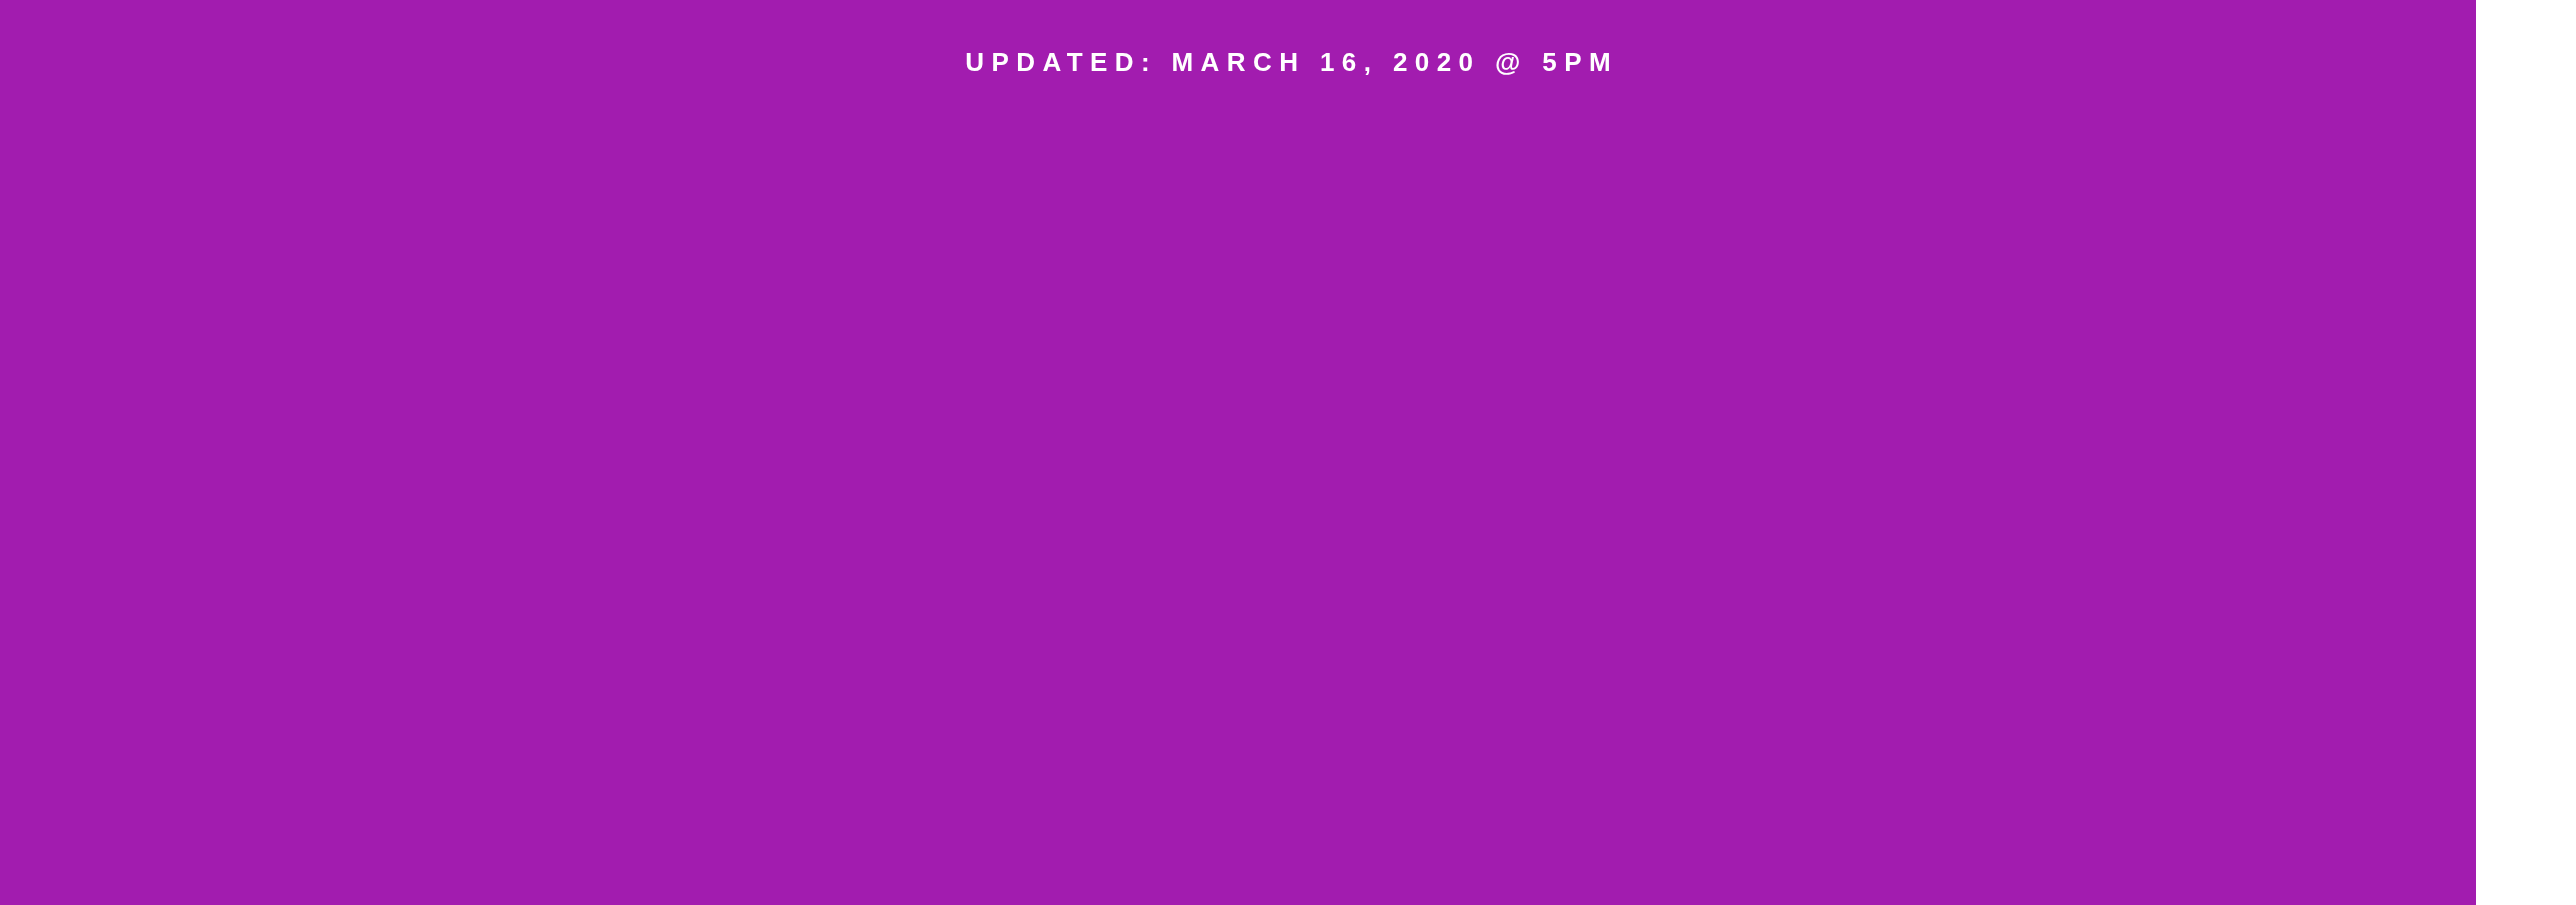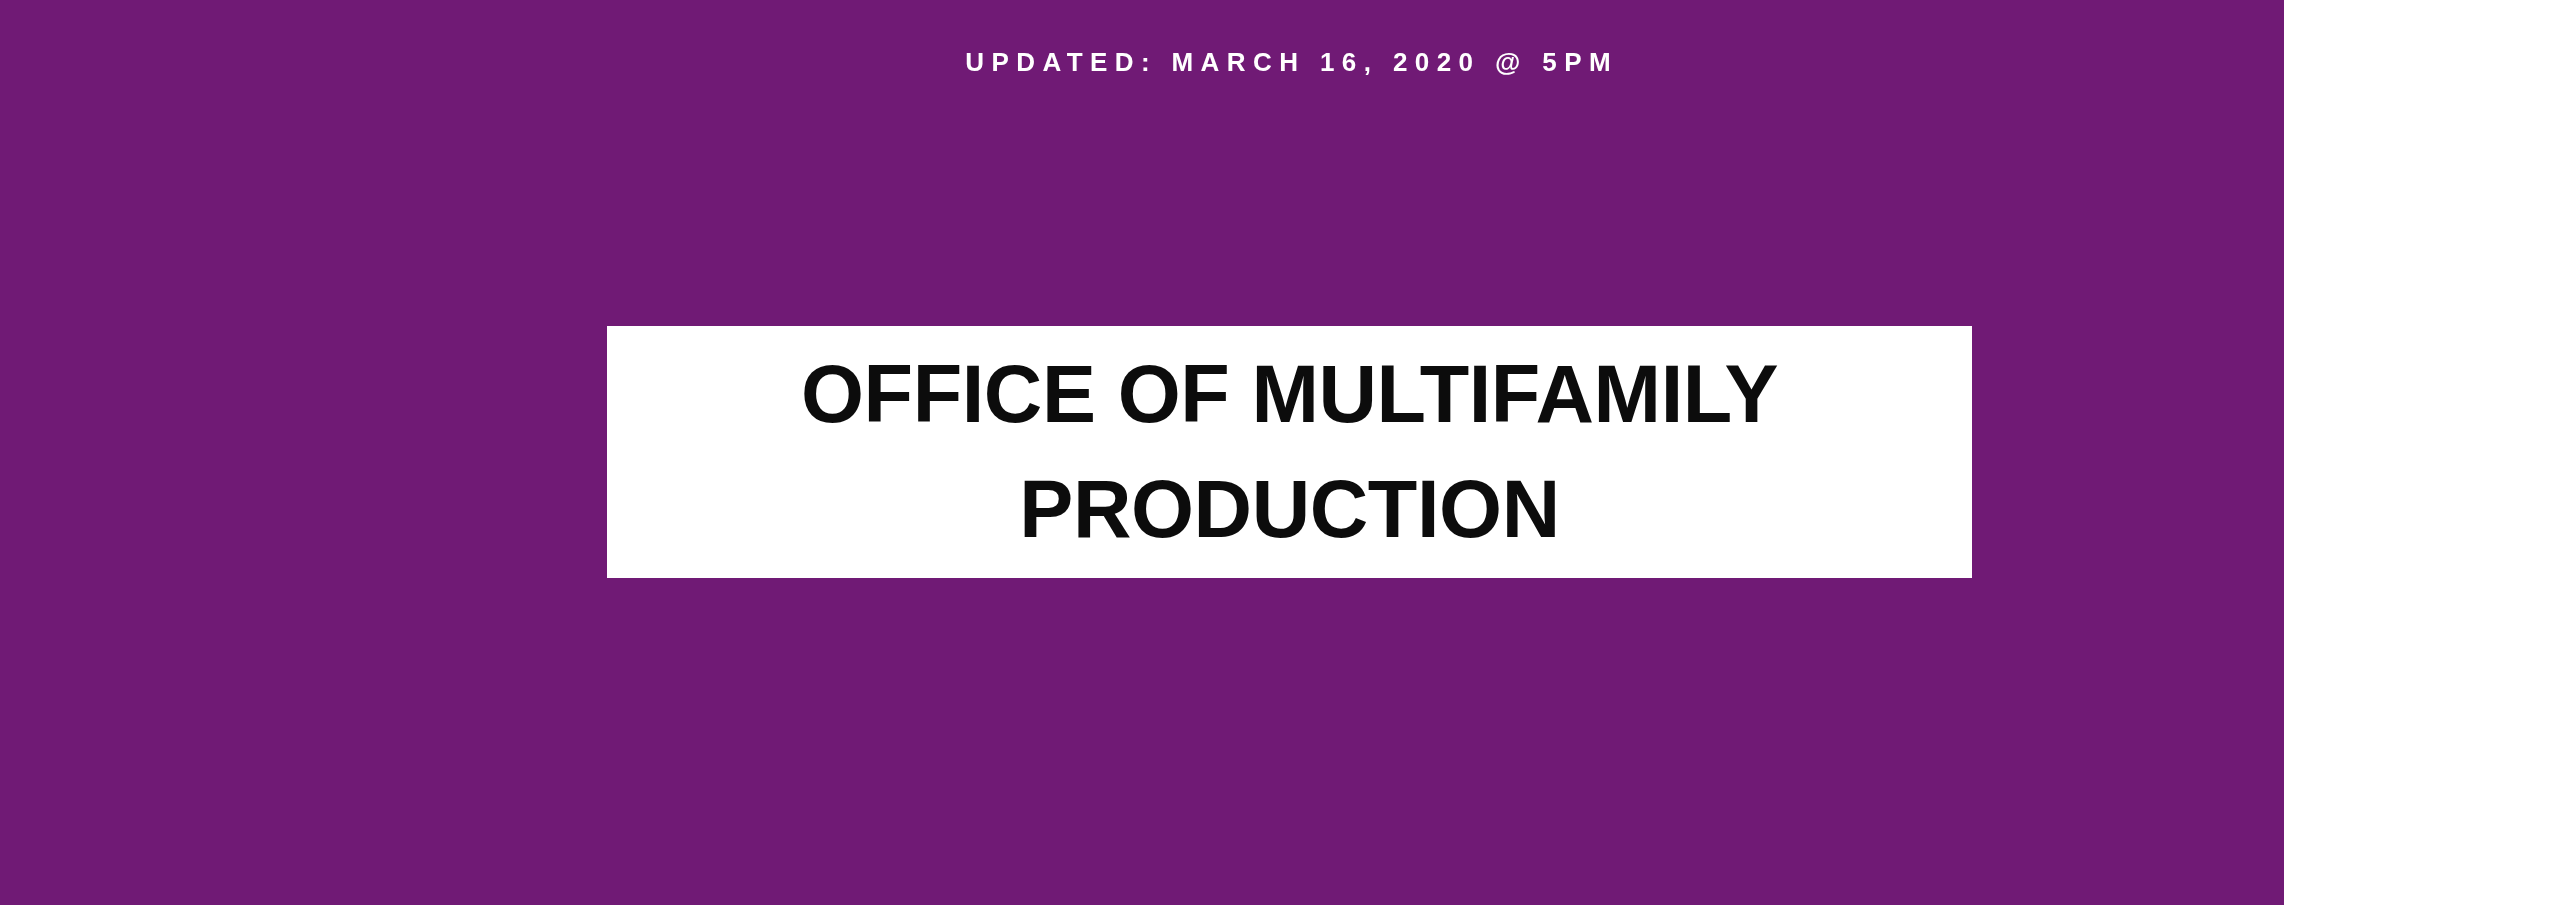--- a/index.html
+++ b/index.html
@@ -8,23 +8,23 @@
   }
   body {
     width: 2576px;
     height: 906px;
     overflow: hidden;
     font-family: "Liberation Sans", sans-serif;
   }
 
   #slide {
     position: relative;
-    width: 2284px;
+    width: 2476px;
     height: 906px;
-    background: #701a75;
+    background: #a21caf;
     overflow: hidden;
   }
 
   
   #updated-banner {
     position: absolute;
     left: 0;
     top: 0;
     width: 2576px;
     height: 103px;
@@ -76,18 +76,15 @@
 </style>
 </head>
 <body>
 
 <div id="slide">
 
   <div id="updated-banner">
     <div id="updated-text">UPDATED: MARCH 16, 2020 @ 5PM</div>
   </div>
 
-  <div id="title-card">
-    <div id="title-text">OFFICE OF MULTIFAMILY PRODUCTION</div>
-  </div>
 
 </div>
 
 
 </body></html>

